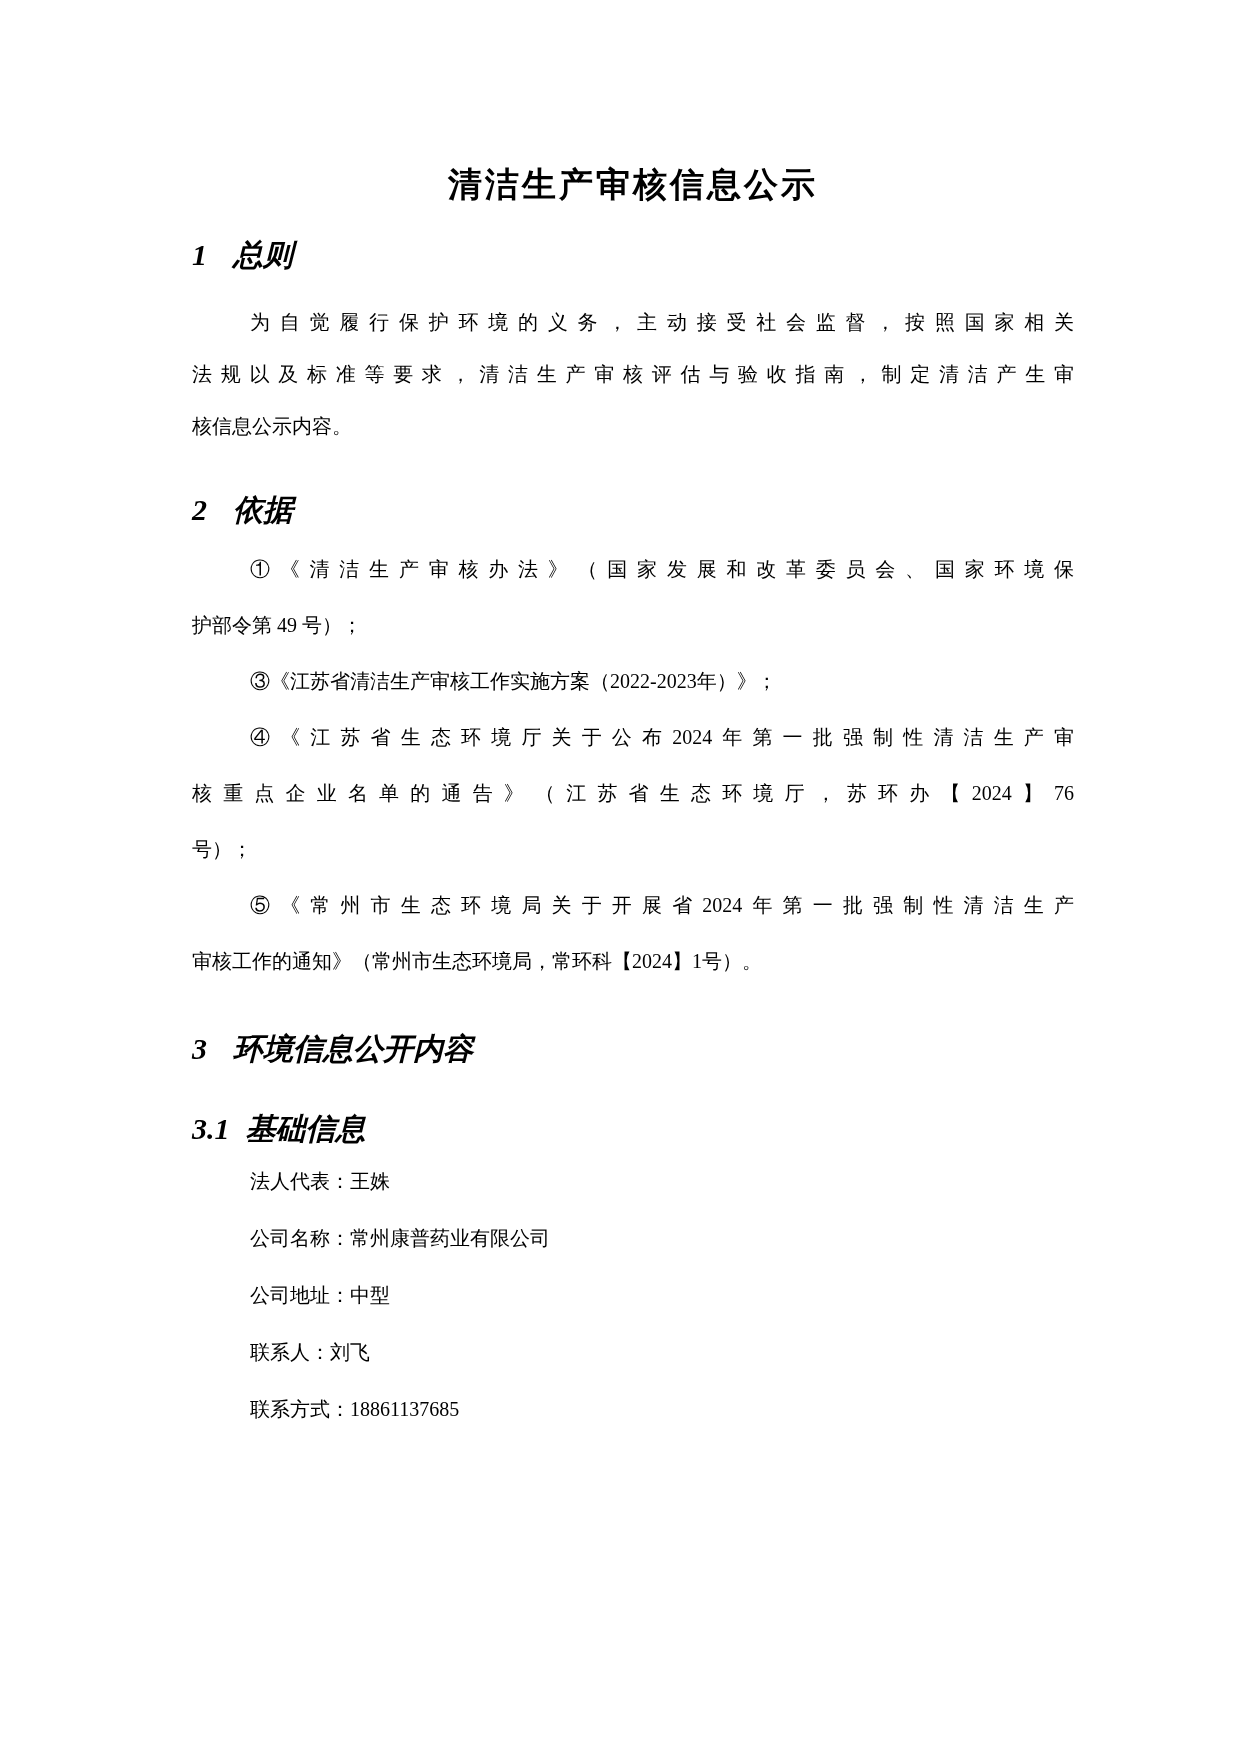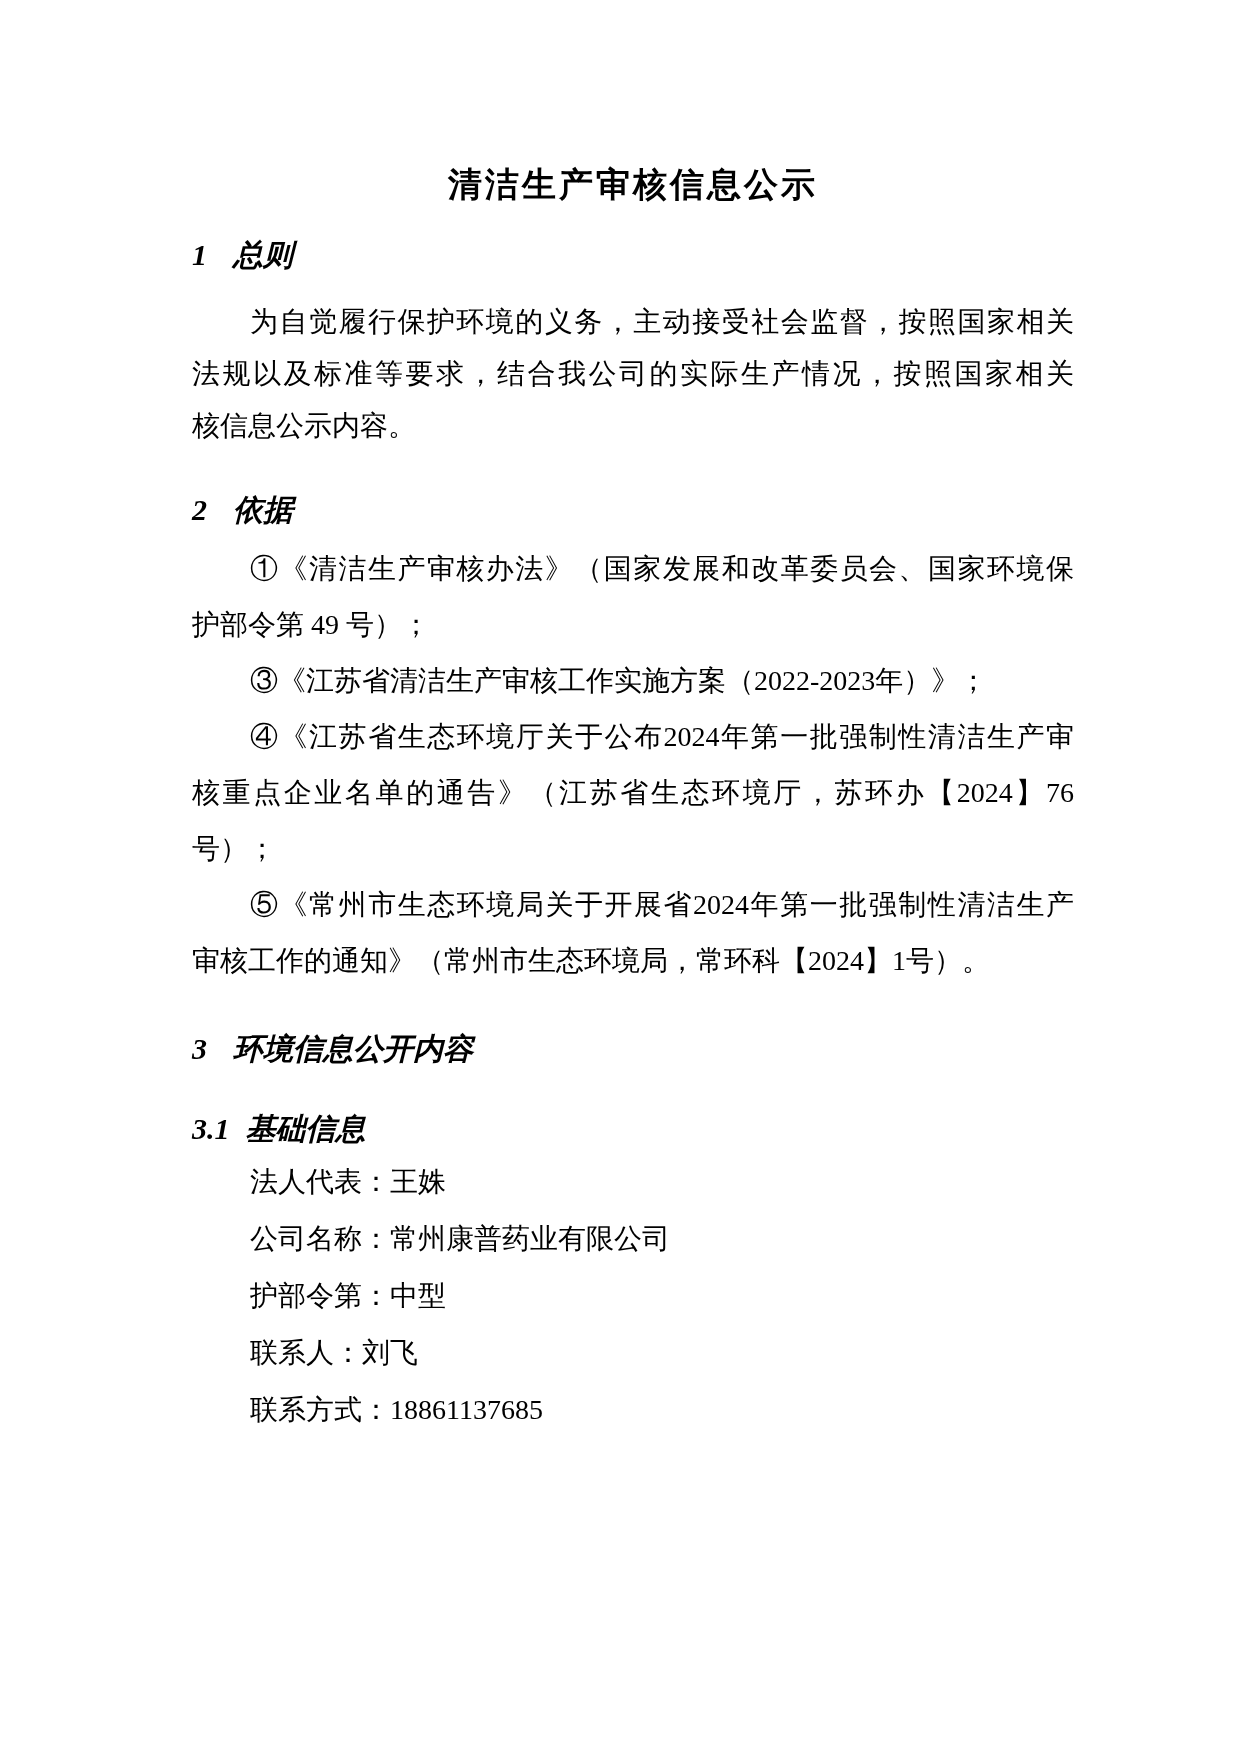--- a/index.html
+++ b/index.html
@@ -31,21 +31,21 @@
     line-height: 36px;
     font-weight: 700;
     font-style: italic;
   }
   .h1 .num { margin-right: 26px; }
   .h1 .num-sub { margin-right: 16px; }
   .h1.sec1 { margin-top: 32px; }
   .h1.sec2 { margin-top: 40px; }
   .h1.sec3 { margin-top: 42px; }
   .h1.sec31 { margin-top: 44px; }
-  .block { font-size: 28px; }
+  .block { font-size: 20px; }
   .para { line-height: 52px; margin-top: 23px; }
   .list { line-height: 56px; margin-top: 13px; }
   .info { line-height: 57px; margin-top: 6px; }
   .line { display: block; }
   .indent { text-indent: 58px; }
   .just {
     text-align: justify;
     text-align-last: justify;
   }
 </style>
@@ -55,21 +55,21 @@
 <div class="page">
 
   <div class="doc-title">清洁生产审核信息公示</div>
 
   <div class="h1 sec1">
     <span class="num">1</span><span>总则</span>
   </div>
 
   <div class="block para">
     <span class="line indent just">为自觉履行保护环境的义务，主动接受社会监督，按照国家相关</span>
-    <span class="line just">法规以及标准等要求，结合我公司的实际生产情况，按照国家相关</span>
+    <span class="line just">法规以及标准等要求，清洁生产审核评估与验收指南，制定清洁产生审</span>
     <span class="line">核信息公示内容。</span>
   </div>
 
   <div class="h1 sec2">
     <span class="num">2</span><span>依据</span>
   </div>
 
   <div class="block list">
     <span class="line indent just">①《清洁生产审核办法》（国家发展和改革委员会、国家环境保</span>
     <span class="line">护部令第 49 号）；</span>
@@ -85,18 +85,18 @@
     <span class="num">3</span><span>环境信息公开内容</span>
   </div>
 
   <div class="h1 sec31">
     <span class="num num-sub">3.1</span><span>基础信息</span>
   </div>
 
   <div class="block info">
     <span class="line indent">法人代表：王姝</span>
     <span class="line indent">公司名称：常州康普药业有限公司</span>
-    <span class="line indent">护部令第：中型</span>
+    <span class="line indent">公司地址：中型</span>
     <span class="line indent">联系人：刘飞</span>
     <span class="line indent">联系方式：18861137685</span>
   </div>
 
 </div>
 
 </body></html>

